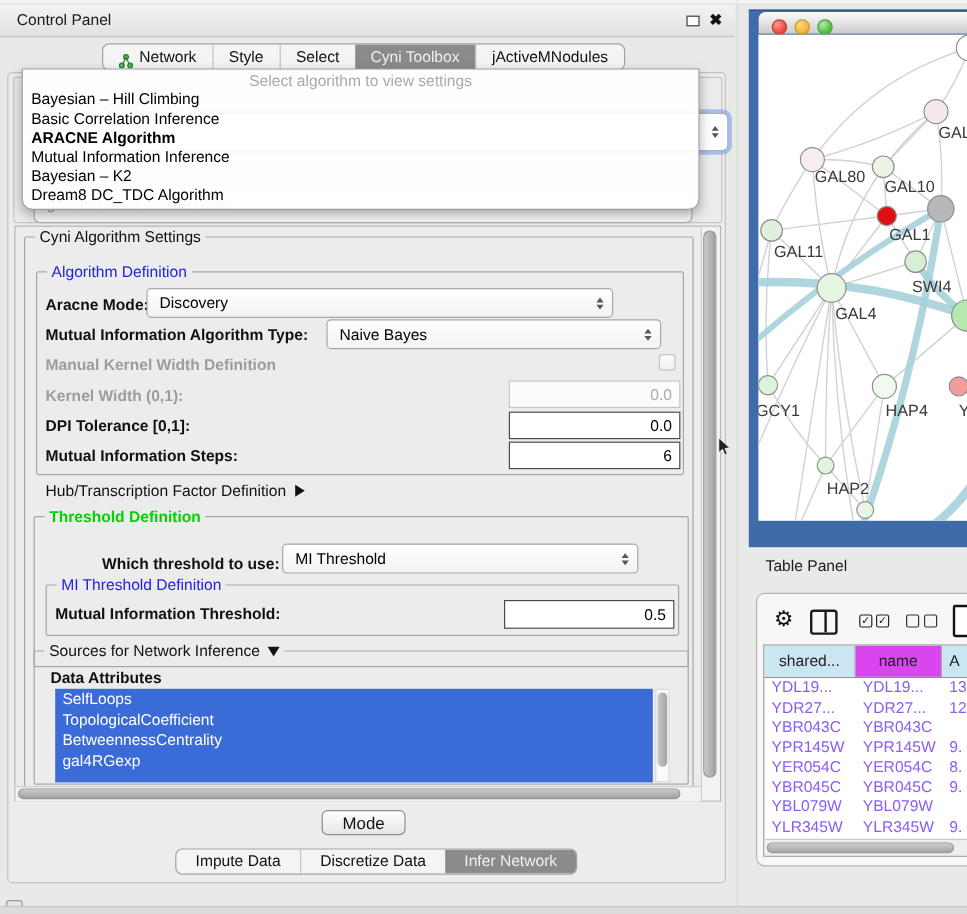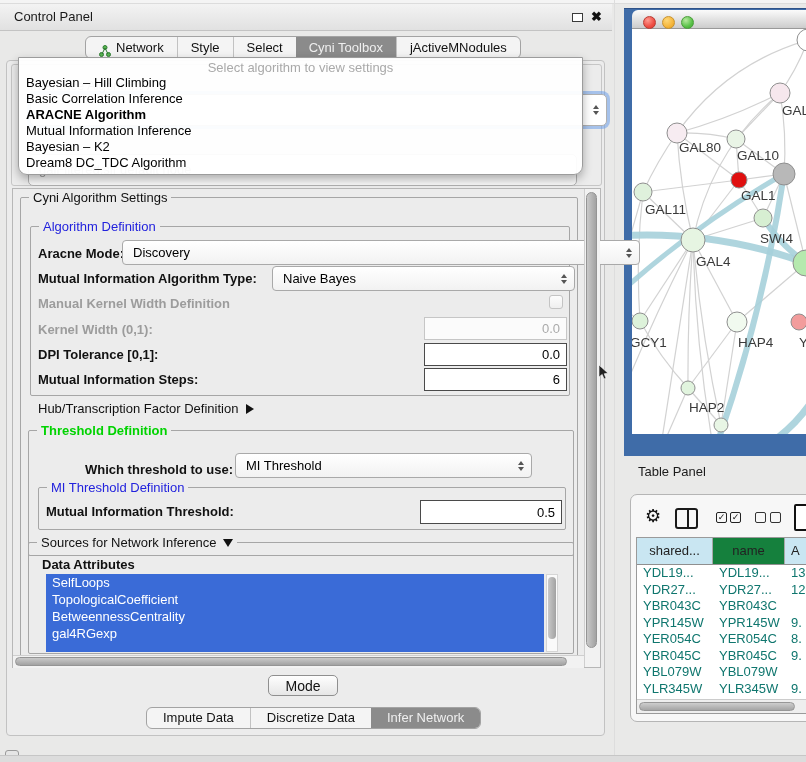--- a/index.html
+++ b/index.html
@@ -131,25 +131,25 @@
   .chkpair { left:716px; top:512px; display:flex; gap:3px; }
   .chkpair .sq { width:11px; height:11px; border:1.5px solid #222; border-radius:2px; font-size:9px;
     line-height:9px; text-align:center; color:#111; }
   .uncpair { left:755px; top:512px; display:flex; gap:4px; }
   .uncpair .sq { width:11px; height:11px; border:1.5px solid #333; border-radius:2px; }
   .page-ic { left:794px; top:504px; width:18px; height:27px; border:2px solid #111; border-radius:2px; background:#fff; }
 
   .tbl { left:636px; top:537px; width:210px; height:177px; background:#fff; border:1px solid #9a9a9a; overflow:hidden; }
   .thead { display:flex; height:27px; border-bottom:1px solid #8f8f8f; }
   .th { font-size:13px; line-height:26px; text-align:center; color:#222; border-right:1px solid #a8a8a8;
-    background:#15803d; overflow:hidden; white-space:nowrap; }
+    background:#d946ef; overflow:hidden; white-space:nowrap; }
   .th.hl { background:#c9e6f2; }
   .th.left, .td.num { text-align:left; padding-left:6px; }
   .trow { display:flex; height:16.5px; }
-  .td { font-size:13px; line-height:16px; color:#0f766e; padding-left:6px; overflow:hidden; white-space:nowrap; }
+  .td { font-size:13px; line-height:16px; color:#8b5cf6; padding-left:6px; overflow:hidden; white-space:nowrap; }
   .tbl-hsb { position:absolute; left:0; bottom:0; width:100%; height:14px; background:#eeeeee; border-top:1px solid #cccccc; }
   .tbl-hsb-thumb { position:absolute; left:2px; top:2px; width:156px; height:9px; border-radius:5px;
     background:linear-gradient(#cdcdcd,#a5a5a5); border:1px solid #979797; }
 
   .cursor { left:599px; top:365px; z-index:20; }
 </style>
 </head>
 <body>
 
 <div id="app">
@@ -208,30 +208,30 @@
 
   <div class="grp" style="left:20px; top:197px; width:558px; height:460px; z-index:3;">
     <span class="grp-title">Cyni Algorithm Settings</span>
   </div>
 
   <div class="grp" style="left:30px; top:226px; width:540px; height:170px; z-index:3;">
     <span class="grp-title t-blue">Algorithm Definition</span>
   </div>
 
   <div class="lbl bold" style="left:38px; top:246px; z-index:3;">Aracne Mode:</div>
-  <div class="combo" style="left:122px; top:240px; width:518px; height:25px; z-index:3;">
+  <div class="combo" style="left:122px; top:240px; width:389px; height:25px; z-index:3;">
     <span>Discovery</span>
     <span class="spin">
         <span class="tri-u"></span>
         <span class="tri-d"></span>
       </span>
   </div>
 
   <div class="lbl bold" style="left:38px; top:271px; z-index:3;">Mutual Information Algorithm Type:</div>
-  <div class="combo" style="left:272px; top:266px; width:303px; height:25px; z-index:3;">
+  <div class="combo" style="left:272px; top:266px; width:279px; height:25px; z-index:3;">
     <span>Naive Bayes</span>
     <span class="spin">
         <span class="tri-u"></span>
         <span class="tri-d"></span>
       </span>
   </div>
 
   <div class="lbl bold dis" style="left:38px; top:296px; z-index:3;">Manual Kernel Width Definition</div>
   <div class="chk" style="left:549px; top:295px; z-index:3;"></div>
 

